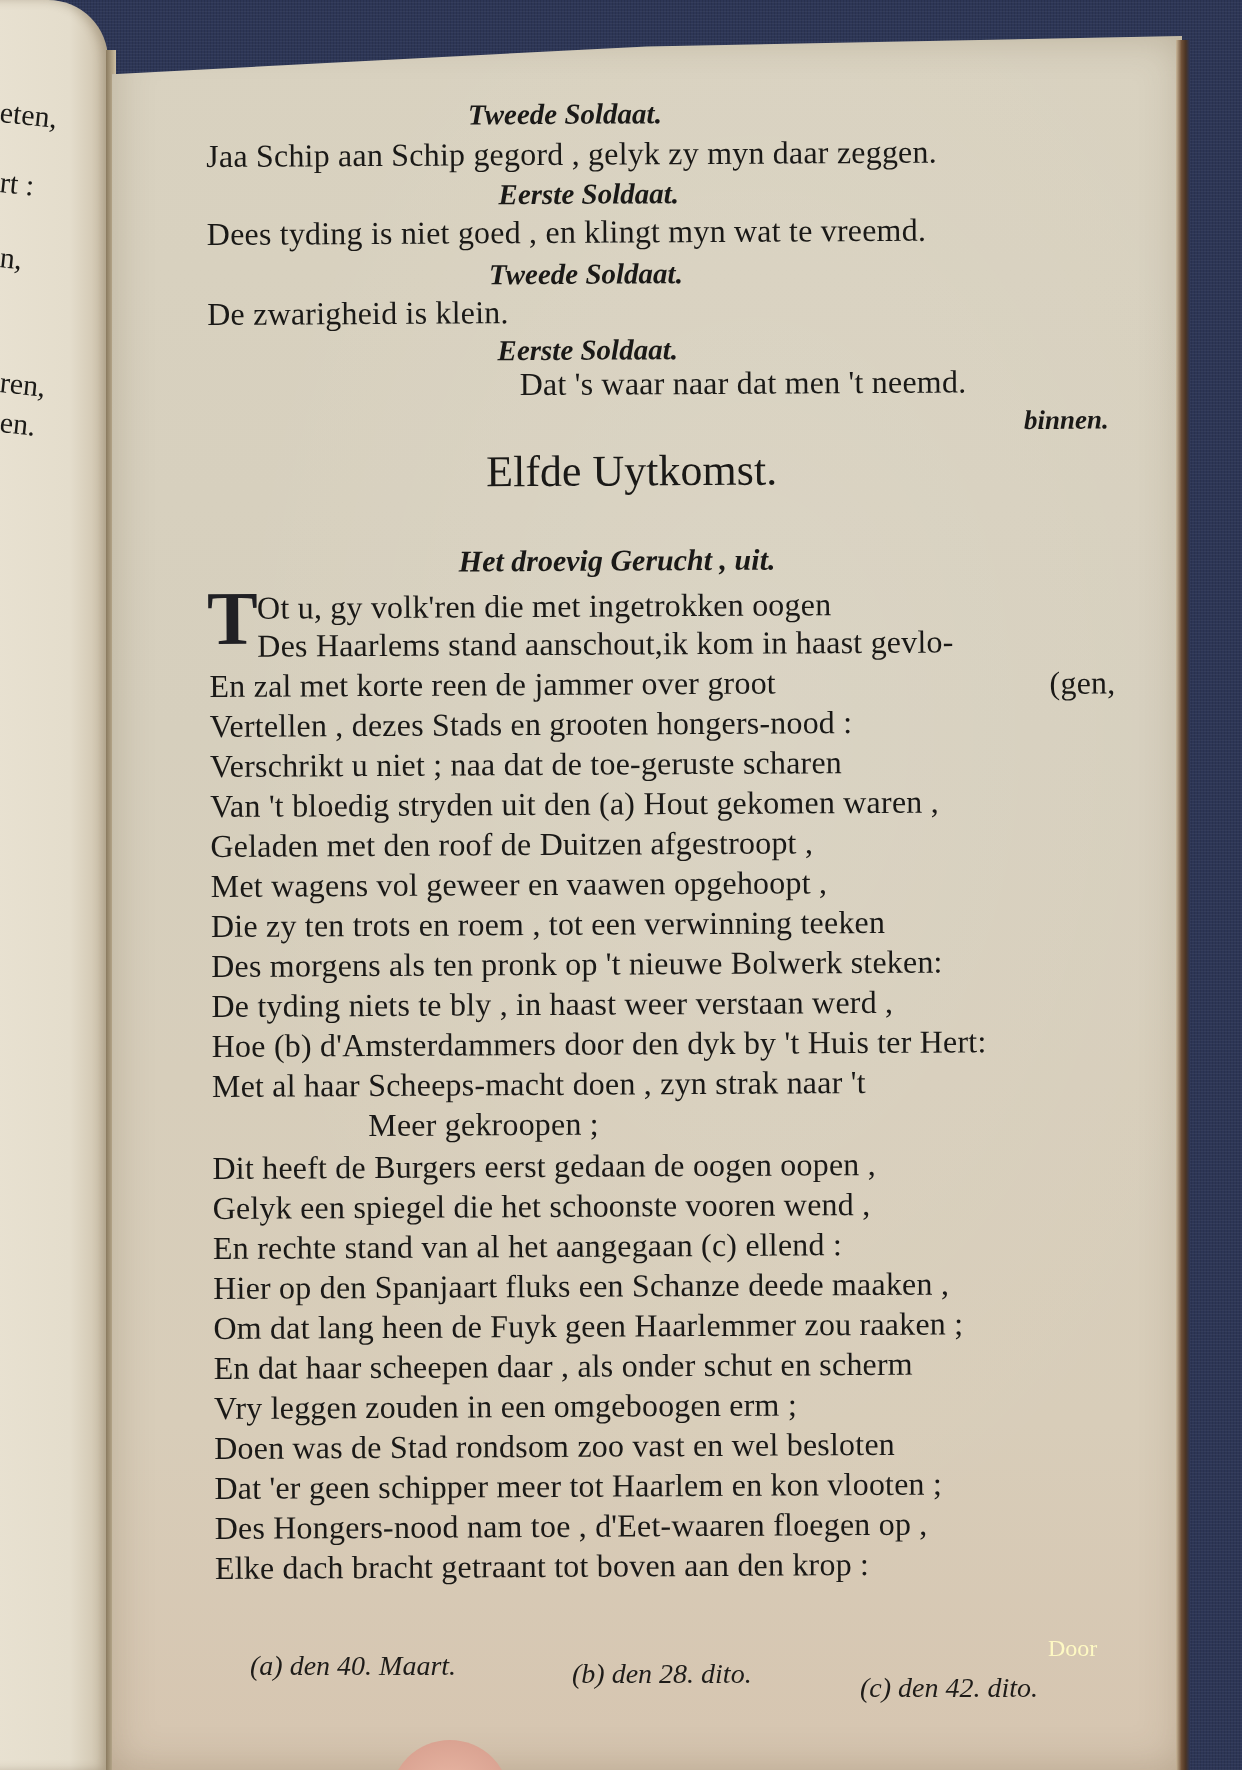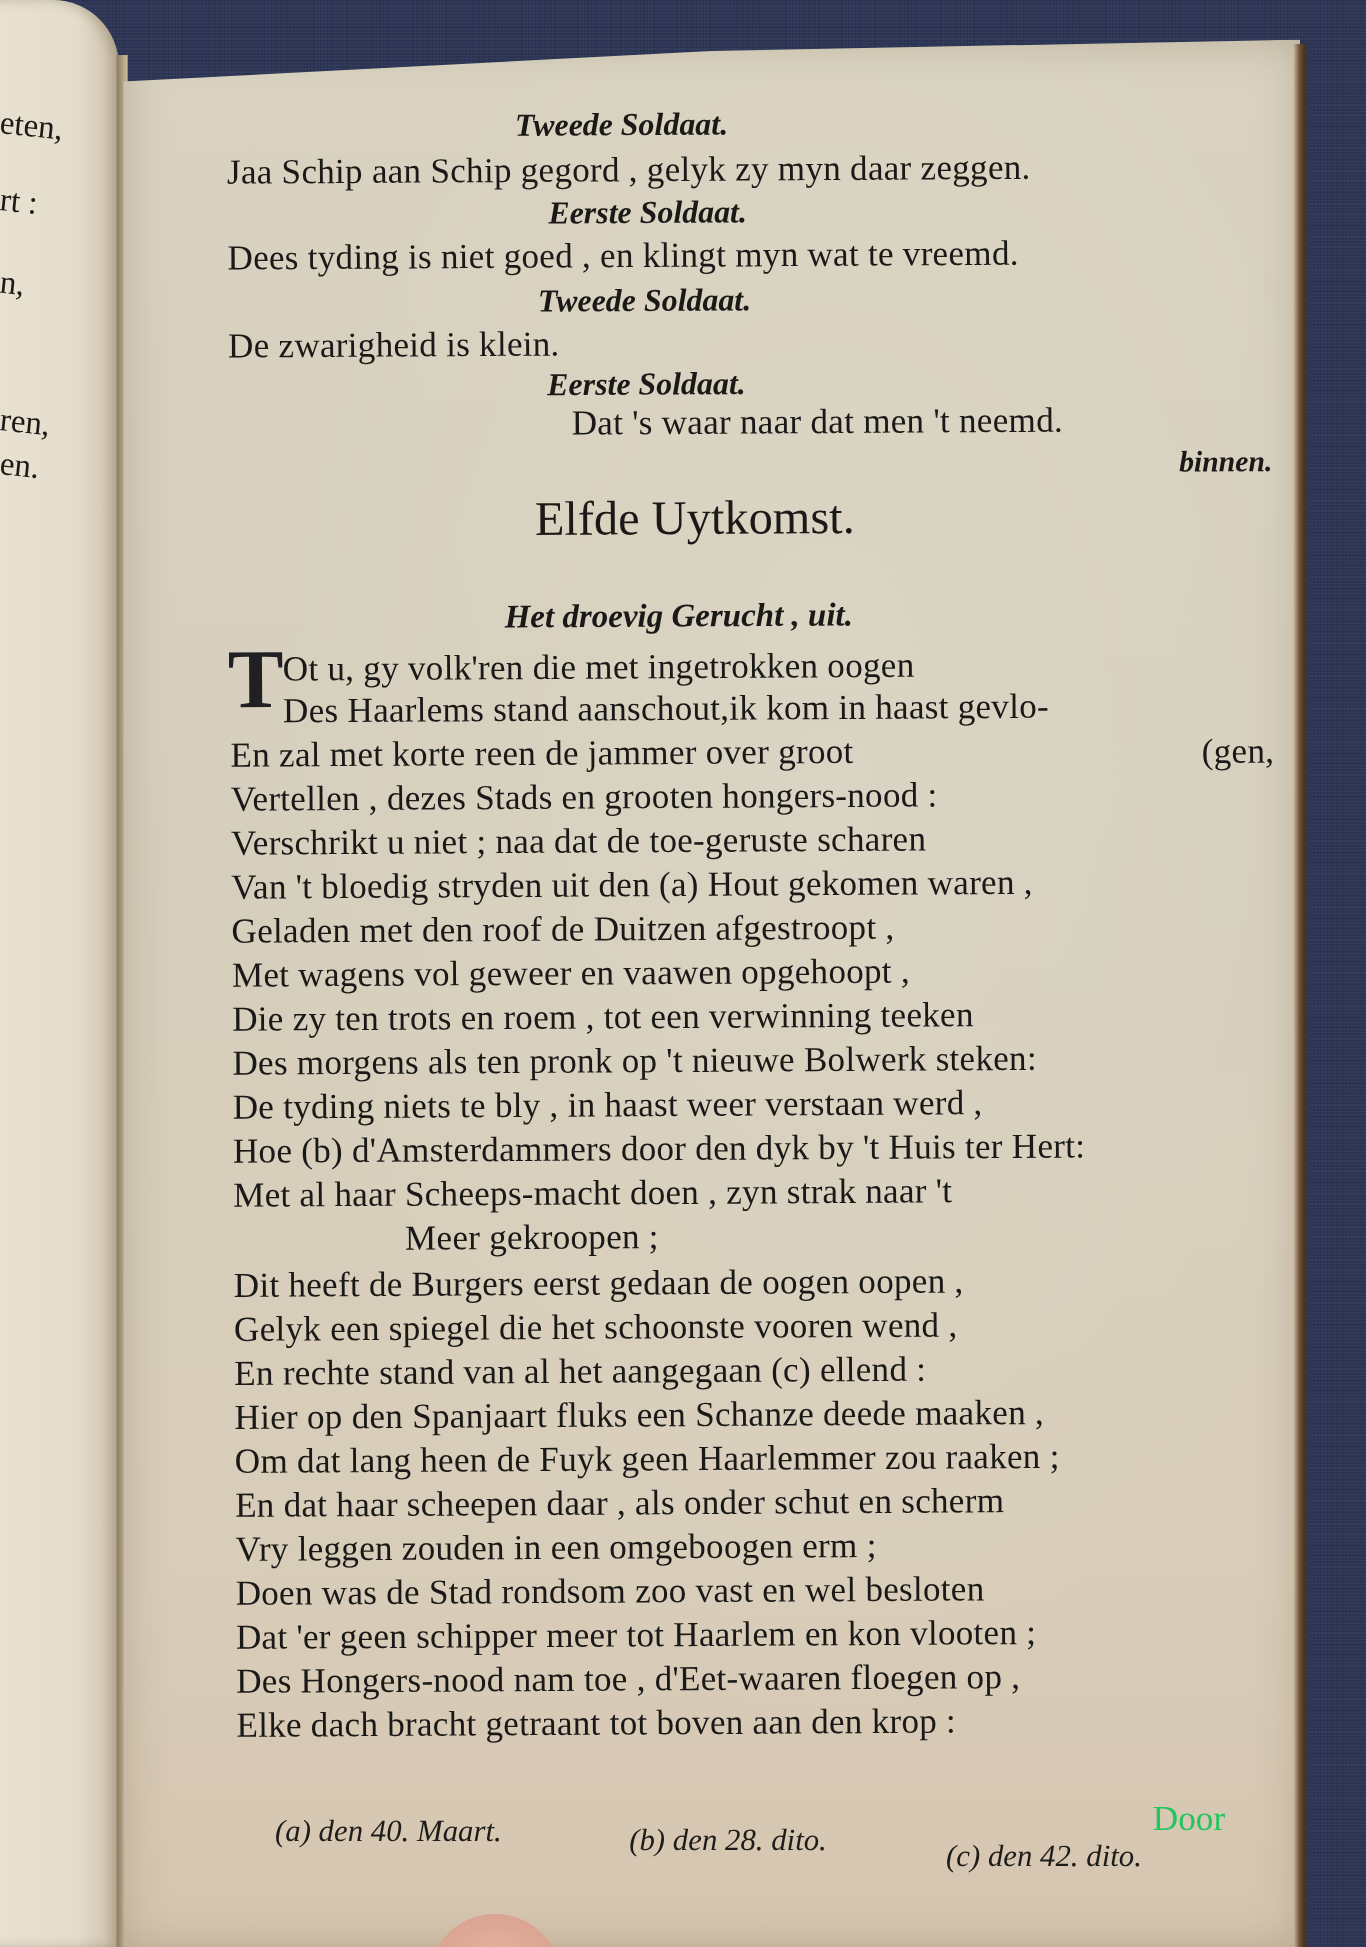--- a/index.html
+++ b/index.html
@@ -47,38 +47,38 @@
     transform: rotate(-0.35deg); transform-origin: left top;
   }
   .line {
     position: absolute; left: 0; white-space: nowrap;
     font-size: 32px; letter-spacing: 0.2px; line-height: 1;
   }
   .speaker {
     position: absolute; white-space: nowrap; font-style: italic;
     font-size: 29px; font-weight: bold; line-height: 1;
   }
-  .exit { font-style: italic; font-weight: bold; font-size: 27px; margin-left: 48px; }
+  .exit { font-style: italic; font-weight: bold; font-size: 27px; }
   .title {
     position: absolute; left: 278px; white-space: nowrap; font-size: 44px; line-height: 1;
   }
   .subtitle {
     position: absolute; left: 250px; white-space: nowrap; font-size: 30px;
     font-style: italic; font-weight: bold; line-height: 1;
   }
   .dropcap {
     position: absolute; left: -2px; font-size: 76px; line-height: 1; font-weight: bold; color: #202024;
   }
   .footnotes {
     position: absolute; left: 250px; top: 1650px; width: 900px; font-size: 28px;
     font-style: italic; color: #1e1c19;
   }
   .footnotes span { position: absolute; white-space: nowrap; }
   .catchword {
-    position: absolute; left: 1048px; top: 1635px; font-size: 32px; color: #22c55e;
+    position: absolute; left: 1048px; top: 1635px; font-size: 24px; color: #fef9c3;
   }
   .thumb {
     position: absolute; left: 390px; top: 1740px; width: 120px; height: 60px;
     border-radius: 60px 60px 0 0;
     background: radial-gradient(ellipse at 50% 80%, #e8b7a4, #d49a8a);
   }
 </style>
 </head>
 <body>
 
@@ -111,21 +111,21 @@
 
   <span class="speaker exit" style="left:816px; top:302px">binnen.</span>
 
   <span class="title" style="top:342px">Elfde Uytkomst.</span>
   <span class="subtitle" style="top:438px">Het droevig Gerucht , uit.</span>
 
   <span class="dropcap" style="top:470px">T</span>
   <span class="line" style="left:48px; top:482px">Ot u, gy volk'ren die met ingetrokken oogen</span>
   <span class="line" style="left:48px; top:520px">Des Haarlems stand aanschout,ik kom in haast gevlo-</span>
   <span class="line" style="top:560px">En zal met korte reen de jammer over groot</span>
-  <span class="line" style="left:883px; top:562px">(gen,</span>
+  <span class="line" style="left:840px; top:562px">(gen,</span>
   <span class="line" style="top:600px">Vertellen , dezes Stads en grooten hongers-nood :</span>
   <span class="line" style="top:640px">Verschrikt u niet ; naa dat de toe-geruste scharen</span>
   <span class="line" style="top:680px">Van 't bloedig stryden uit den (a) Hout gekomen waren ,</span>
   <span class="line" style="top:720px">Geladen met den roof de Duitzen afgestroopt ,</span>
   <span class="line" style="top:760px">Met wagens vol geweer en vaawen opgehoopt ,</span>
   <span class="line" style="top:800px">Die zy ten trots en roem , tot een verwinning teeken</span>
   <span class="line" style="top:840px">Des morgens als ten pronk op 't nieuwe Bolwerk steken:</span>
   <span class="line" style="top:880px">De tyding niets te bly , in haast weer verstaan werd ,</span>
   <span class="line" style="top:920px">Hoe (b) d'Amsterdammers door den dyk by 't Huis ter Hert:</span>
   <span class="line" style="top:960px">Met al haar Scheeps-macht doen , zyn strak naar 't</span>

